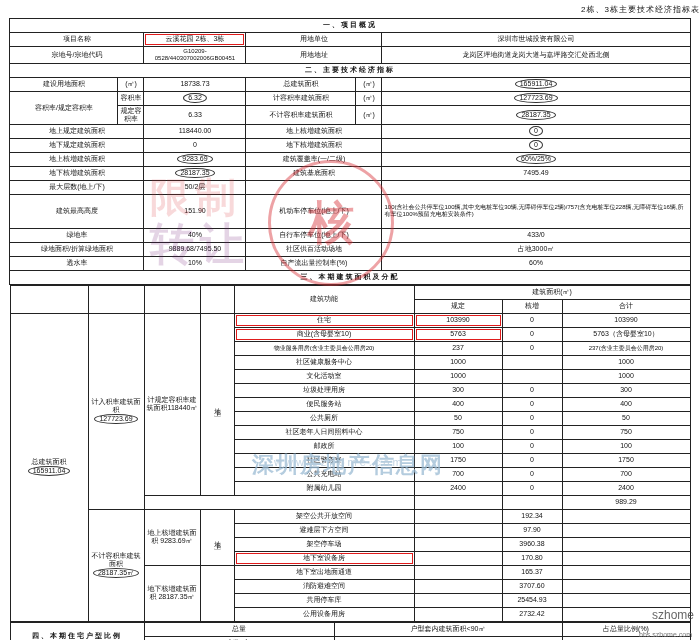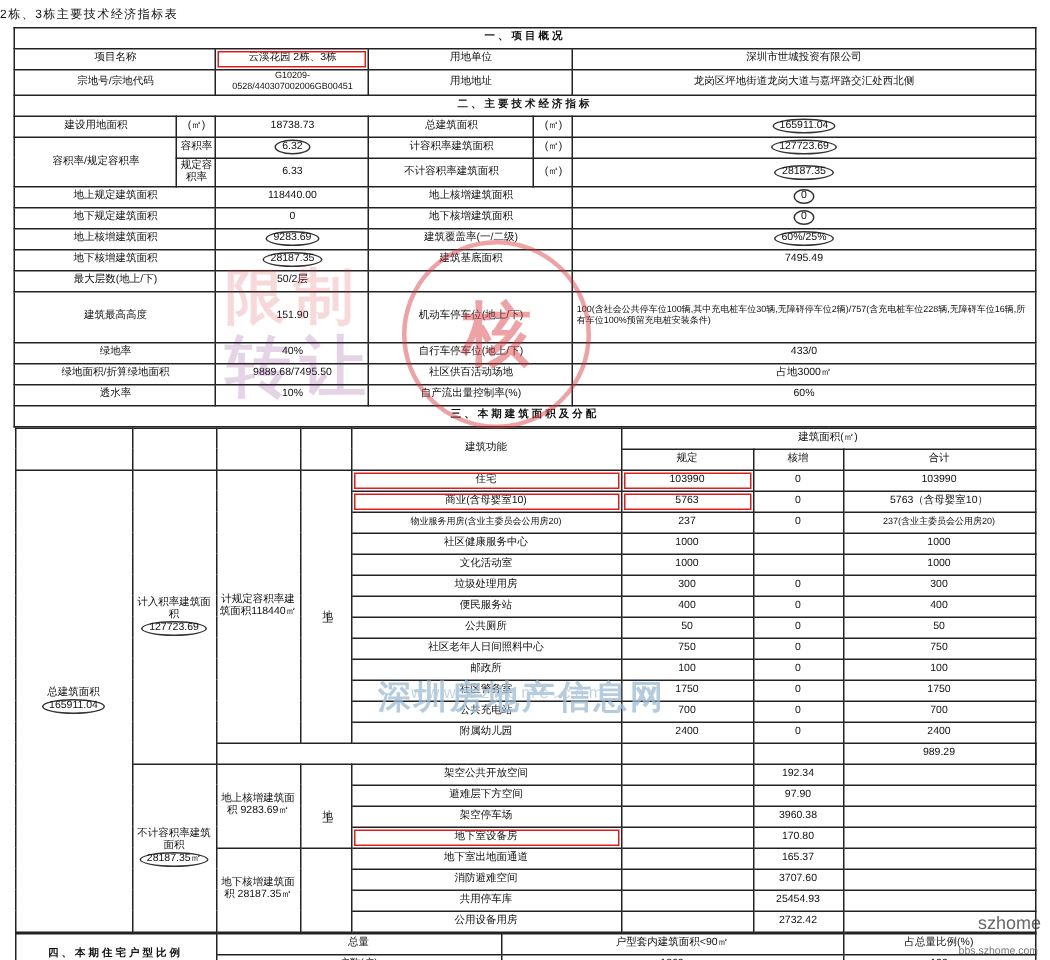--- a/index.html
+++ b/index.html
@@ -3,21 +3,21 @@
 <meta charset="utf-8">
 <style>
   html,body{margin:0;padding:0;}
   body{
     width:700px;height:640px;background:#fff;
     font-family:"Liberation Sans","DejaVu Sans",sans-serif;
     font-size:7px;color:#111;position:relative;overflow:hidden;
   }
   .sheet{position:relative;width:700px;height:640px;}
   .doc-title{
-    text-align:left;font-size:8px;padding:4px 0 3px;letter-spacing:1px;
+    text-align:right;font-size:8px;padding:4px 0 3px;letter-spacing:1px;
   }
   table.main{
     border-collapse:collapse;width:680px;margin:0 auto;
     table-layout:fixed;
   }
   table.main td{
     border:1px solid #222;padding:1px 2px;height:11px;
     vertical-align:middle;line-height:1.15;
   }
   .c{text-align:center;}

